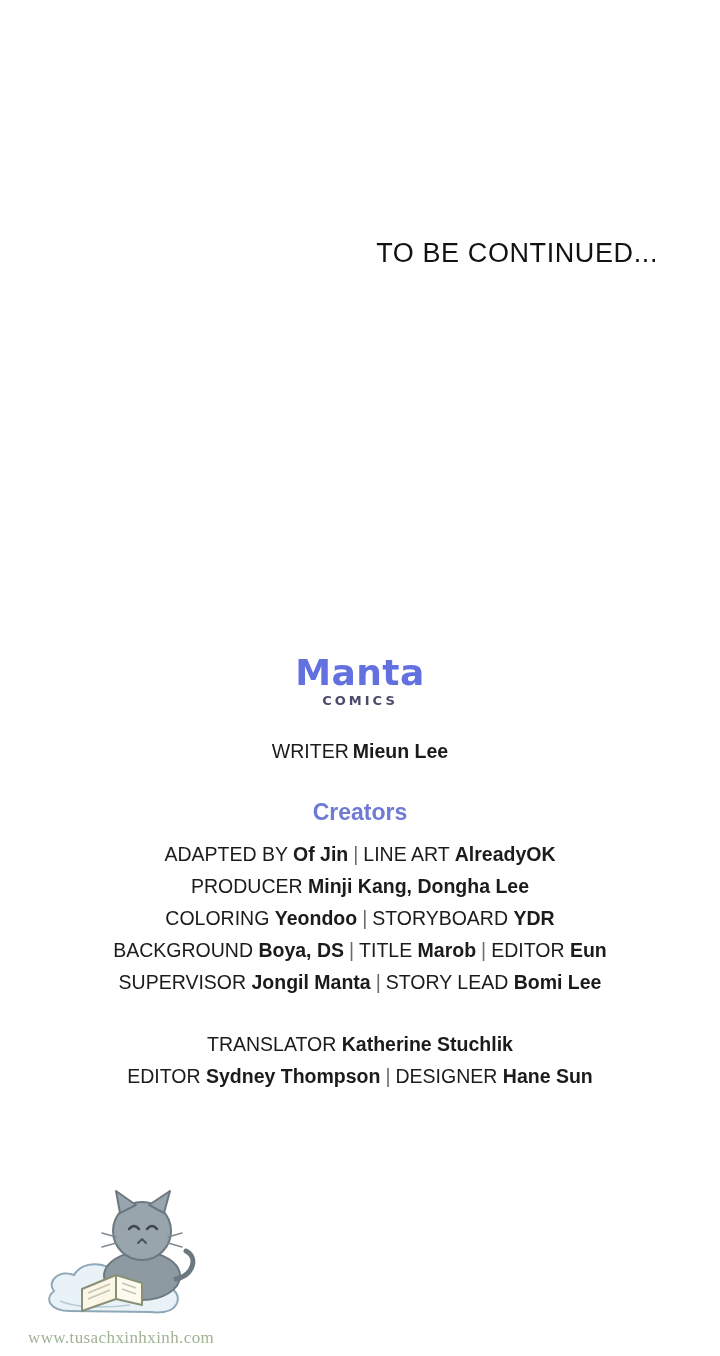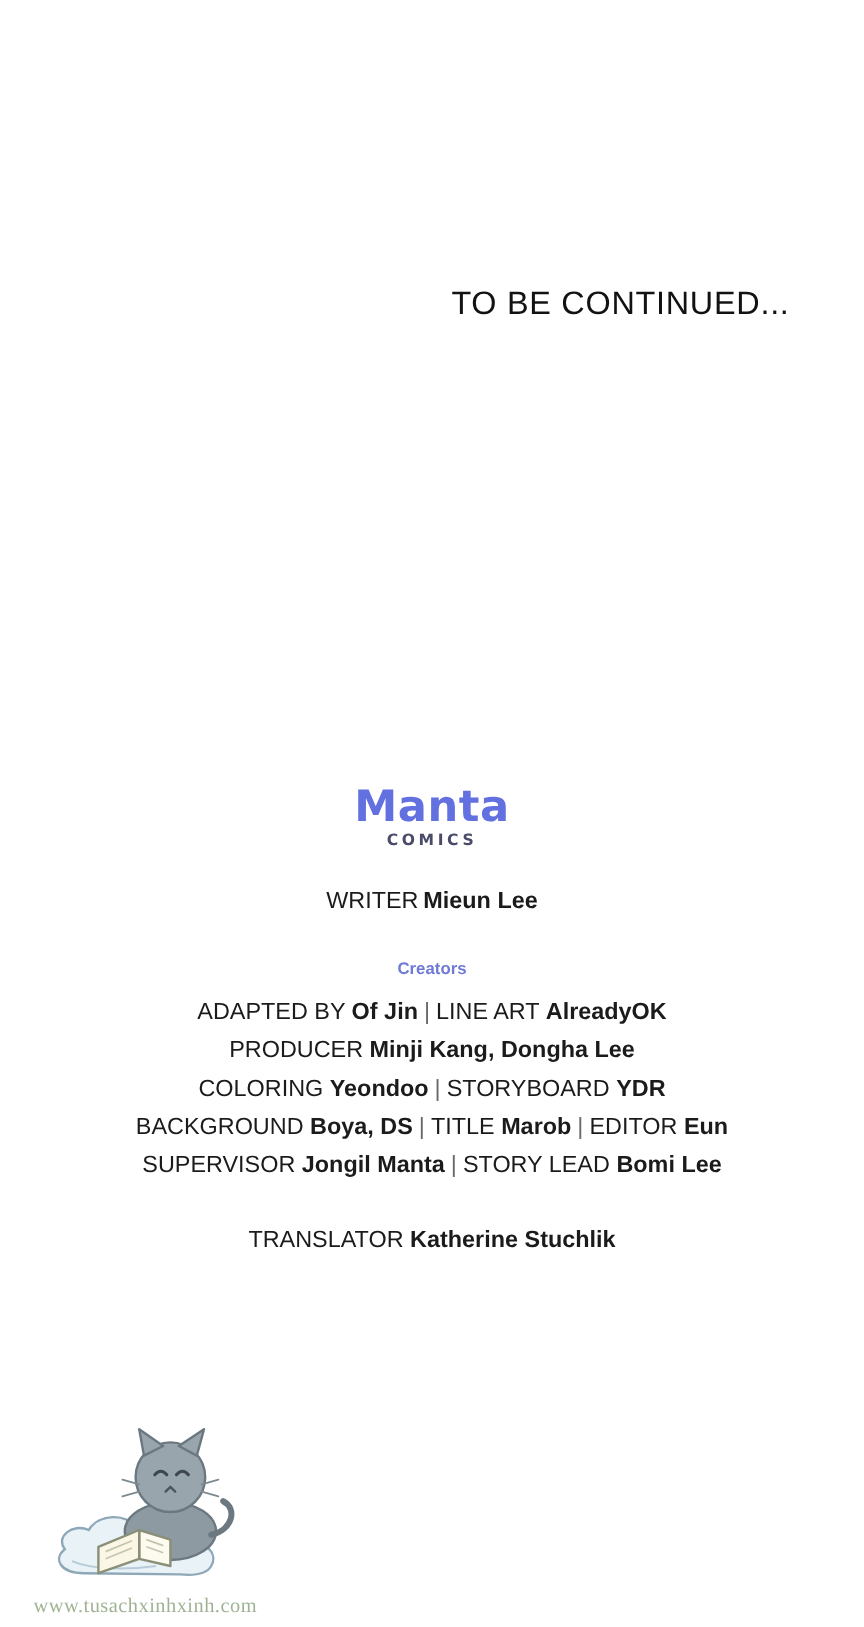--- a/index.html
+++ b/index.html
@@ -76,21 +76,21 @@
     font-family: "DejaVu Sans", sans-serif;
     font-weight: bold;
   }
   .orig-line .nm {
     font-weight: bold;
     padding-left: 4px;
   }
 
   .section-head {
     color: #6f7ad6;
-    font-size: 14px;
+    font-size: 23px;
     font-weight: bold;
     margin-top: 34px;
     margin-bottom: 12px;
   }
 
   .crew-line {
     font-size: 19.5px;
     color: #1b1b1b;
     line-height: 32px;
     white-space: nowrap;
@@ -183,20 +183,25 @@
       <span class="nm">Bomi Lee</span>
     </div>
 
     <div class="loc-block">
 
       <div class="crew-line">
         <span>TRANSLATOR</span>
         <span class="nm">Katherine Stuchlik</span>
       </div>
 
+      <div class="crew-line">
+        <span>EDITOR</span>
+        <span class="nm">Sydney Thompson</span><span class="sep">|</span><span>DESIGNER</span>
+        <span class="nm">Hane Sun</span>
+      </div>
     </div>
 
   </div>
 
   <svg class="watermark" viewBox="0 0 230 175">
 
     <g>
       <path d="M40 140 C20 140 14 128 24 120 C16 110 30 98 44 104 C52 90 76 90 84 102 C98 92 122 98 124 114 C142 112 152 124 146 134 C142 141 130 142 120 141 Z" fill="#e8f2f7" stroke="#8fa8b8" stroke-width="2"></path>
       <path d="M30 130 C44 136 70 138 100 134" fill="none" stroke="#b7ccd8" stroke-width="1.5"></path>
     </g>

